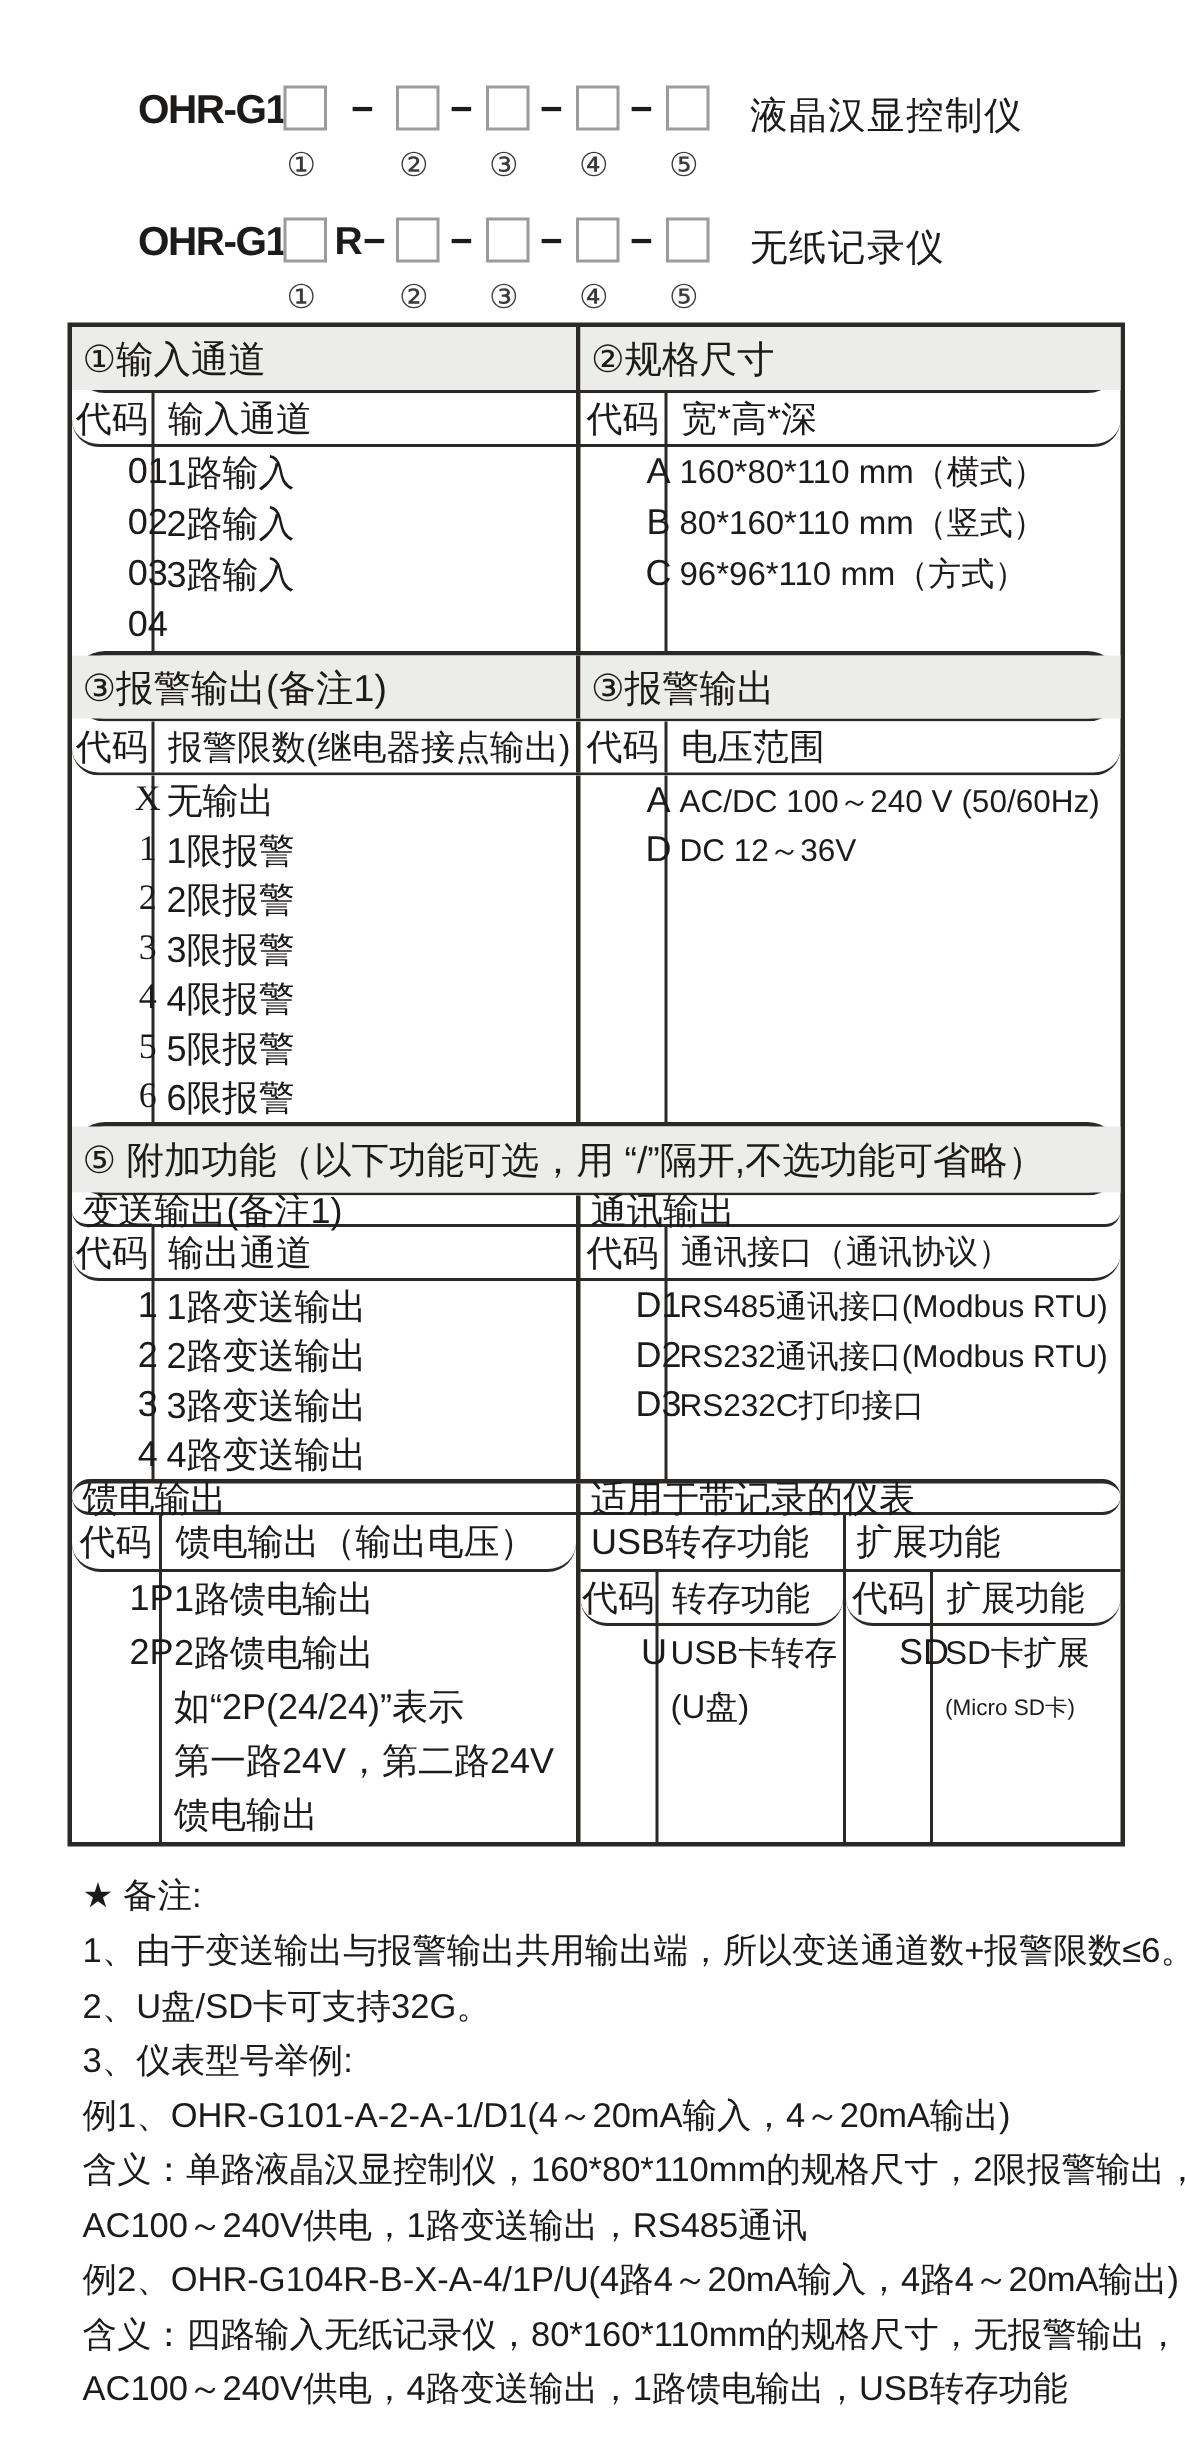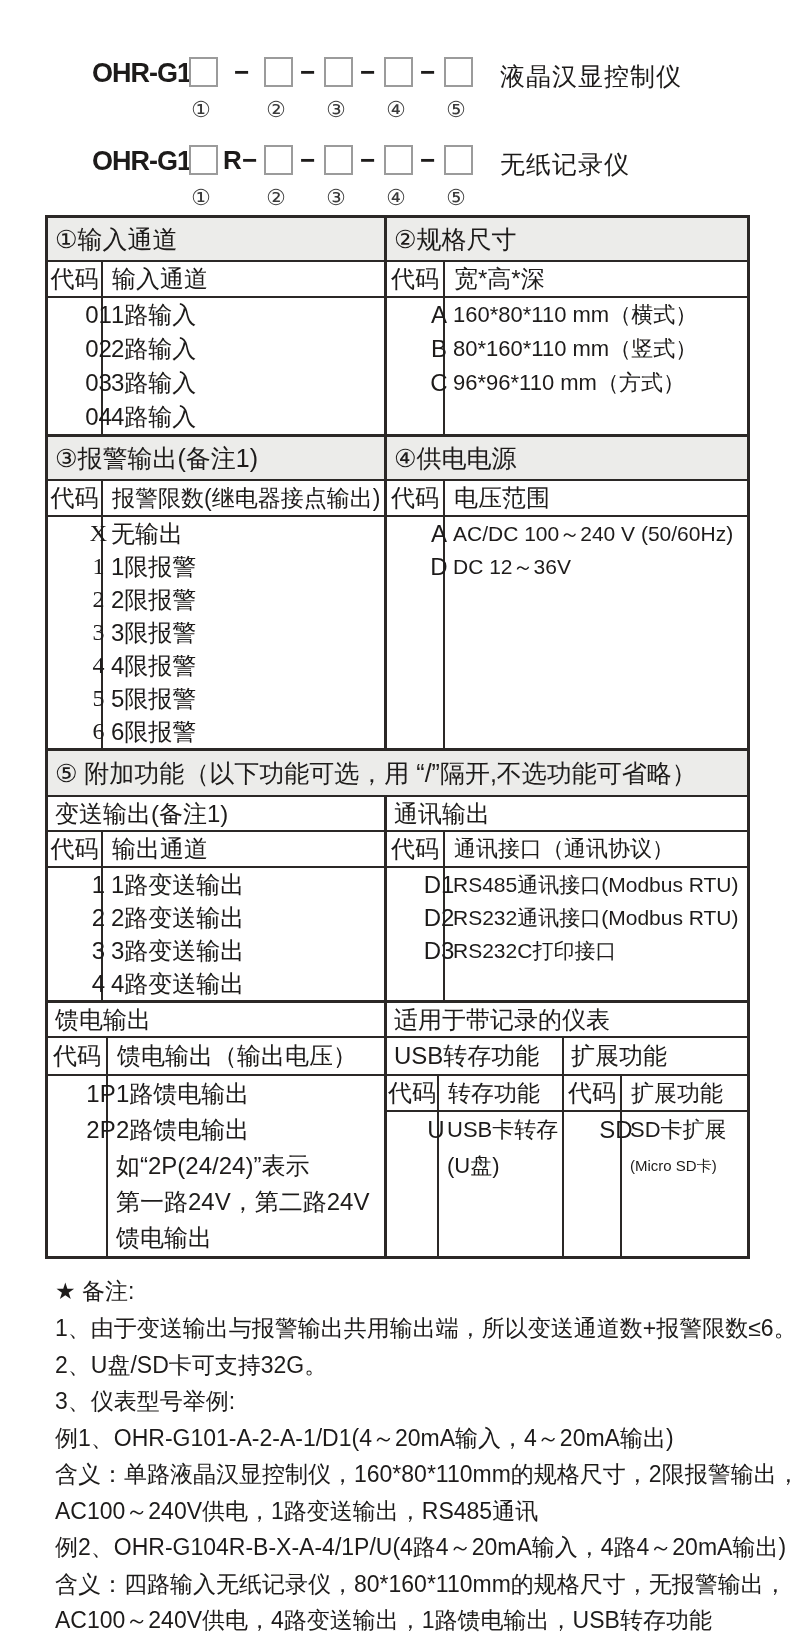--- a/index.html
+++ b/index.html
@@ -18,29 +18,29 @@
   .model-area{position:relative;height:215px;margin-left:44px;}
   .mtxt{position:absolute;font-weight:700;font-size:27px;letter-spacing:-1px;white-space:nowrap;}
   .mlabel{position:absolute;font-size:25px;font-weight:500;white-space:nowrap;letter-spacing:1px;}
   .box{position:absolute;width:29px;height:30px;border:2px solid var(--box-border);background:#fff;}
   .dash{position:absolute;font-size:26px;font-weight:700;}
   .rletter{position:absolute;font-size:26px;font-weight:700;}
   .digit{position:absolute;font-size:22px;color:#3a3a3a;}
 
   
   .t{margin-left:45px;width:705px;border:3px solid var(--border-color);font-size:24px;}
-  .row{display:flex;}
+  .row{display:flex;border-radius:22px;}
   .bb{border-bottom:2px solid var(--border-color);}
   .bt{border-top:3px solid var(--border-color);}
   .hl{width:339px;border-right:3px solid var(--border-color);}
   .hr{flex:1;}
   .cell{display:flex;align-items:center;}
   .sec{background:var(--section-bg);font-size:25px;padding-left:7px;height:42px;}
   .s5{height:44px;width:100%;}
-  .sub{padding-left:7px;height:33px;}
+  .sub{padding-left:7px;height:19px;}
   .cols{display:flex;}
   .colhead{height:36px;}
   .ccell{justify-content:center;}
   .dcell{padding-left:9px;}
   .cwL{width:55px;border-right:2px solid var(--border-color);}
   .cwR{width:58px;border-right:2px solid var(--border-color);}
   .cwF{width:60px;border-right:2px solid var(--border-color);}
   .cwU{width:52px;border-right:2px solid var(--border-color);}
   .cwS{width:58px;border-right:2px solid var(--border-color);}
   .codecol{display:flex;flex-direction:column;}
@@ -132,40 +132,39 @@
         <div class="codecol cwL">
           <div class="ln lnA">01</div>
           <div class="ln lnA">02</div>
           <div class="ln lnA">03</div>
           <div class="ln lnA">04</div>
         </div>
         <div class="desccol">
           <div class="ln lnA">1路输入</div>
           <div class="ln lnA">2路输入</div>
           <div class="ln lnA">3路输入</div>
-          <div class="ln lnA">4路输入</div>
         </div>
       </div>
       <div class="hr cols">
         <div class="codecol cwR">
           <div class="ln lnA">A</div>
           <div class="ln lnA">B</div>
           <div class="ln lnA">C</div>
         </div>
         <div class="desccol fs22">
           <div class="ln lnA">160*80*110 mm（横式）</div>
           <div class="ln lnA">80*160*110 mm（竖式）</div>
           <div class="ln lnA">96*96*110 mm（方式）</div>
         </div>
       </div>
     </div>
 
     <div class="row bt bb">
       <div class="hl cell sec">③报警输出(备注1)</div>
-      <div class="hr cell sec">④供电电源</div>
+      <div class="hr cell sec">③报警输出</div>
     </div>
 
     <div class="row bb colhead">
       <div class="hl cols">
         <div class="cell ccell cwL">代码</div>
         <div class="cell dcell grow fs23" style="white-space:nowrap;">报警限数(继电器接点输出)</div>
       </div>
       <div class="hr cols">
         <div class="cell ccell cwR">代码</div>
         <div class="cell dcell grow">电压范围</div>

